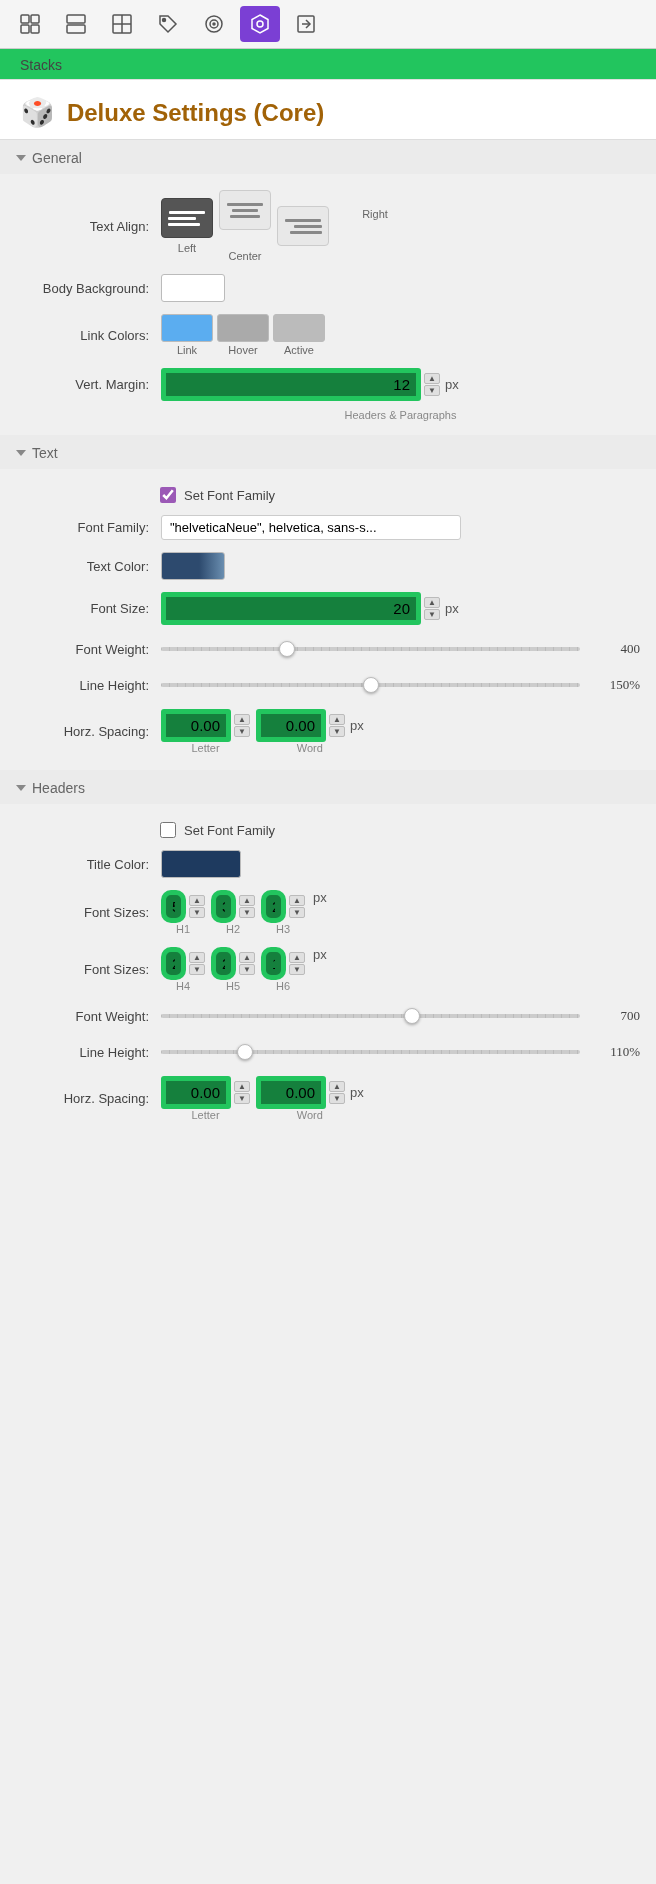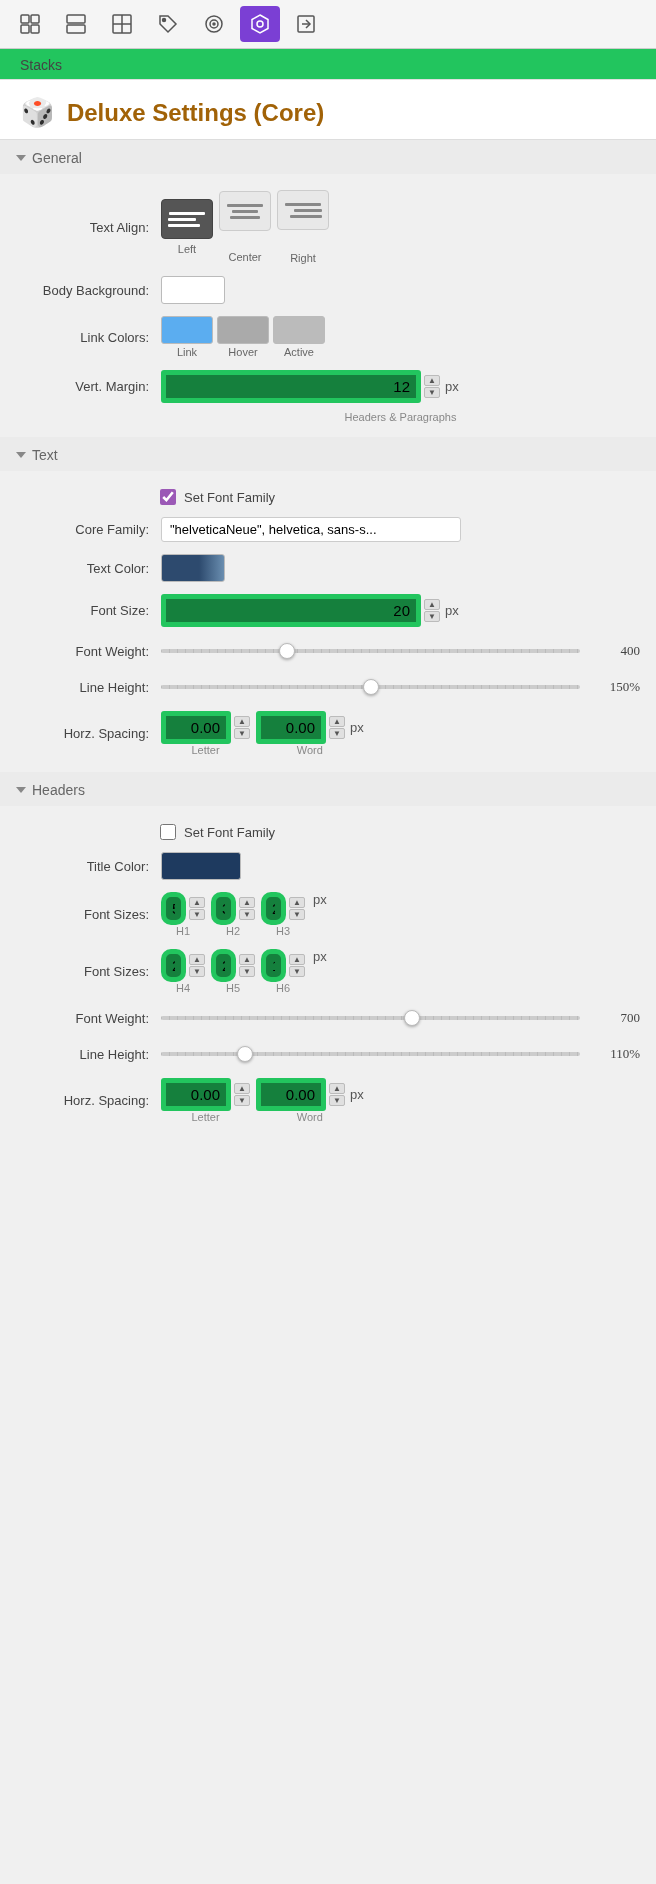--- a/index.html
+++ b/index.html
@@ -417,21 +417,21 @@
           <div class="align-label">Left</div>
         </div>
         <div style="display:flex;flex-direction:column;align-items:center;gap:18px;">
           <div class="align-btn align-center">
             <div class="bar" style="width:36px;"></div>
             <div class="bar" style="width:26px;"></div>
             <div class="bar" style="width:30px;"></div>
           </div>
           <div class="align-label">Center</div>
         </div>
-        <div style="display:flex;flex-direction:column;align-items:flex-start;gap:20px;">
+        <div style="display:flex;flex-direction:row;align-items:flex-start;gap:20px;">
           <div class="align-btn align-right">
             <div class="bar" style="width:36px;"></div>
             <div class="bar" style="width:28px;align-self:flex-end;margin-right:6px;"></div>
             <div class="bar" style="width:32px;align-self:flex-end;margin-right:6px;"></div>
           </div>
           <div class="align-label">Right</div>
         </div>
       </div>
     </div>
 
@@ -486,21 +486,21 @@
     <span>Text</span>
   </div>
   <div class="section-body">
 
     <div class="checkbox-row">
       <input type="checkbox" class="checkbox-input" checked="" style="">
       <span class="checkbox-label">Set Font Family</span>
     </div>
 
     <div class="setting-row">
-      <div class="setting-label">Core Family:</div>
+      <div class="setting-label">Font Family:</div>
       <div class="setting-control">
         <input class="text-input-wide" type="text" value="&quot;helveticaNeue&quot;, helvetica, sans-s..." style="">
       </div>
     </div>
 
     <div class="setting-row">
       <div class="setting-label">Text Color:</div>
       <div class="setting-control">
         <div class="color-swatch-gradient"></div>
       </div>

